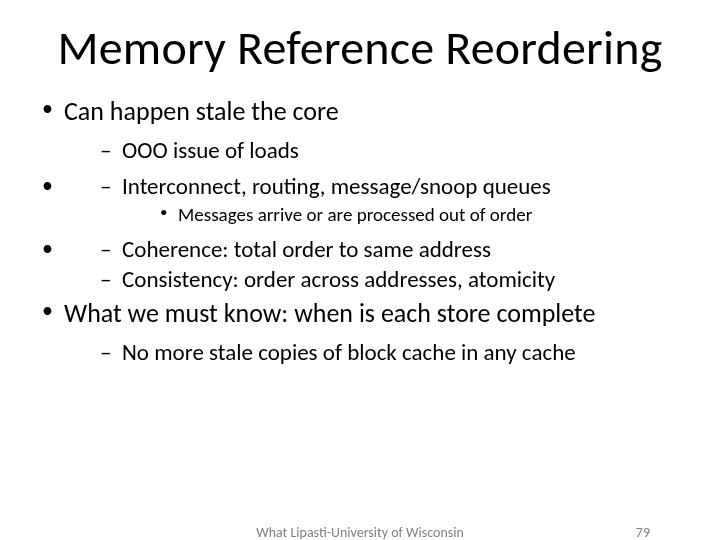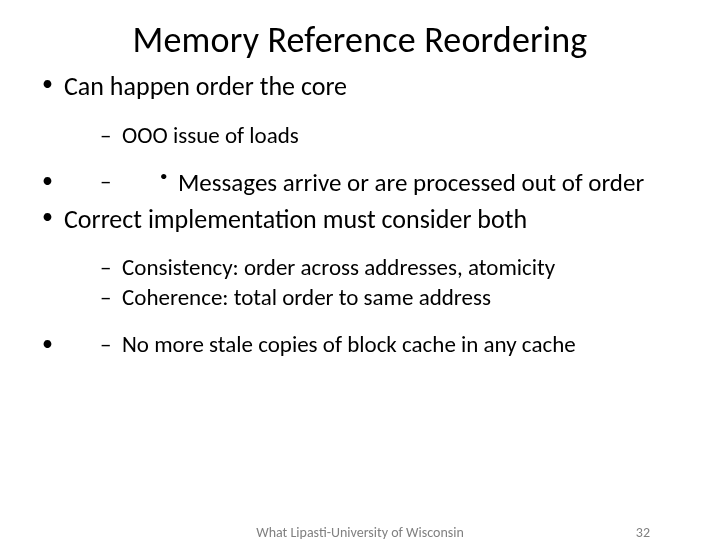--- a/index.html
+++ b/index.html
@@ -12,23 +12,23 @@
     color: #000;
   }
   .slide {
     box-sizing: border-box;
     width: 720px;
     height: 540px;
     padding: 18px 36px 18px 36px;
     position: relative;
   }
   .title {
-    font-size: 36px;
+    font-size: 48px;
     text-align: center;
-    margin: 0 0 8px 0;
+    margin: 0 0 18px 0;
     font-weight: 400;
     letter-spacing: 0.2px;
   }
   ul {
     margin: 0;
     padding: 0;
     list-style: none;
   }
   .lvl1 > li {
     font-size: 26px;
@@ -51,35 +51,35 @@
     position: relative;
     margin-bottom: 1px;
   }
   .lvl2 > li::before {
     content: "–";
     position: absolute;
     left: 8px;
     top: 0;
   }
   .lvl3 > li {
-    font-size: 25px;
+    font-size: 19px;
     line-height: 1.25;
     padding-left: 28px;
     position: relative;
     margin-bottom: 1px;
   }
   .lvl3 > li::before {
     content: "•";
     position: absolute;
     left: 10px;
     top: 0;
     font-size: 15px;
   }
   .lvl1 { padding-left: 0; }
-  .lvl2 { padding-left: 28px; margin-top: 18px; margin-bottom: 4px; }
+  .lvl2 { padding-left: 28px; margin-top: 8px; margin-bottom: 4px; }
   .lvl3 { padding-left: 28px; margin-top: 2px; margin-bottom: 4px; }
   .footer {
     position: absolute;
     bottom: 16px;
     left: 0;
     width: 720px;
     font-size: 14px;
     color: #808080;
   }
   .footer-author {
@@ -93,55 +93,56 @@
   }
 </style>
 </head>
 <body>
 
 <div class="slide">
   <h1 class="title">Memory Reference Reordering</h1>
 
   <ul class="lvl1">
     <li>
-      <span>Can happen order the core</span>
+      <span>Can happen stale the core</span>
       <ul class="lvl2">
         <li>
           <span>OOO issue of loads</span>
         </li>
       </ul>
     </li>
     <li>
       <ul class="lvl2">
         <li>
+          <span>Interconnect, routing, message/snoop queues</span>
           <ul class="lvl3">
             <li>
               <span>Messages arrive or are processed out of order</span>
             </li>
           </ul>
         </li>
       </ul>
     </li>
     <li>
-      <span>Correct implementation must consider both</span>
       <ul class="lvl2">
         <li>
-          <span>Consistency: order across addresses, atomicity</span>
+          <span>Coherence: total order to same address</span>
         </li>
         <li>
-          <span>Coherence: total order to same address</span>
+          <span>Consistency: order across addresses, atomicity</span>
         </li>
       </ul>
     </li>
     <li>
+      <span>What we must know: when is each store complete</span>
       <ul class="lvl2">
         <li>
           <span>No more stale copies of block cache in any cache</span>
         </li>
       </ul>
     </li>
   </ul>
 
   <div class="footer">
     <span class="footer-author">What Lipasti-University of Wisconsin</span>
-    <span class="footer-num">32</span>
+    <span class="footer-num">79</span>
   </div>
 </div>
 
 </body></html>

